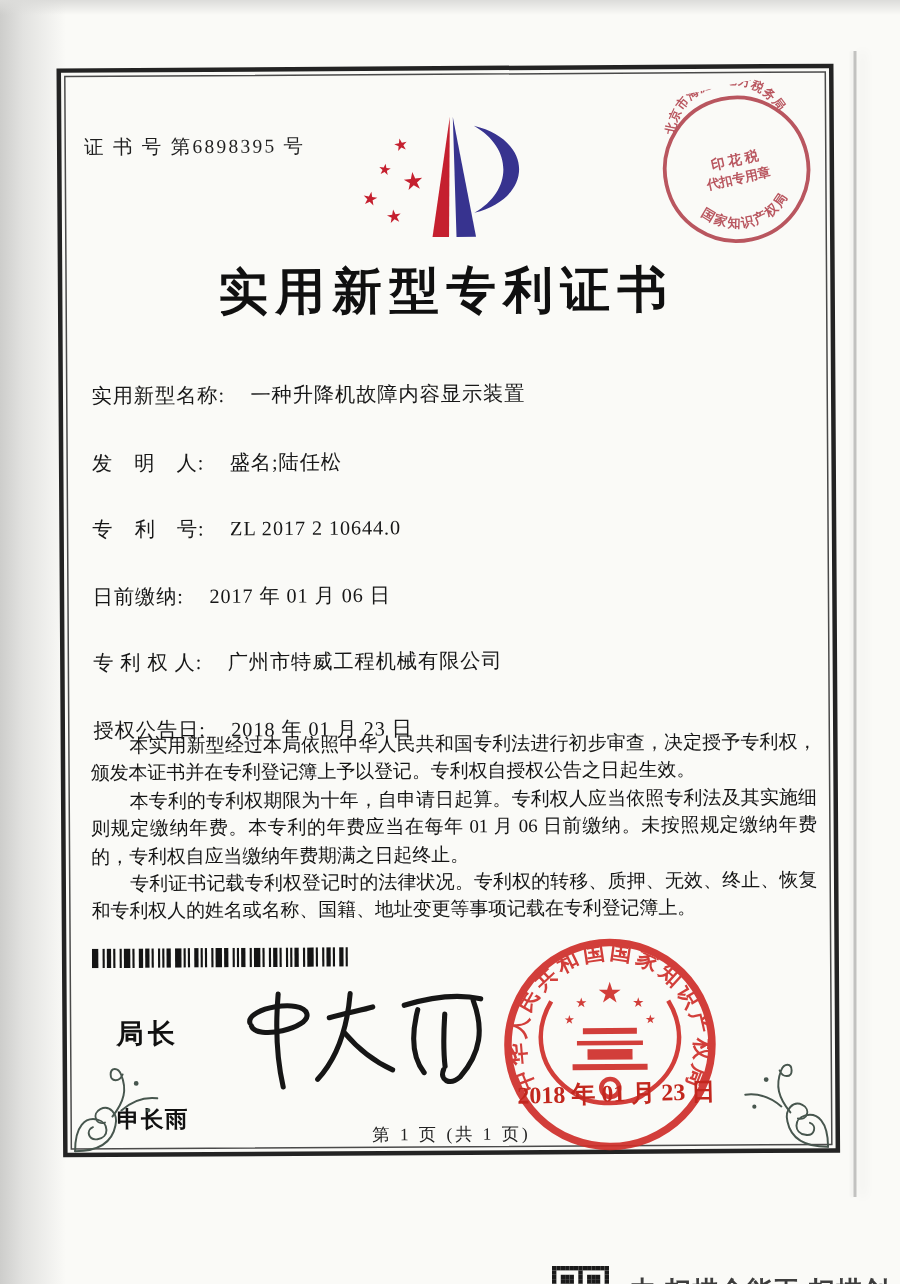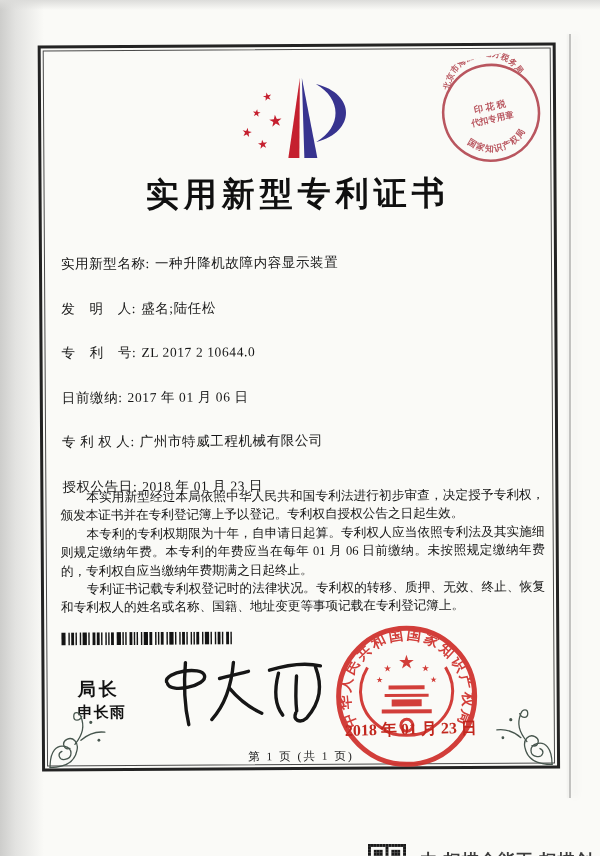--- a/index.html
+++ b/index.html
@@ -16,28 +16,28 @@
   
   .frame-outer{position:absolute;left:40px;top:44px;width:518px;height:726px;border:3px solid #232323;box-sizing:border-box;}
   .frame-inner{position:absolute;inset:2px;border:1px solid #4a4a4a;}
   
   .cert-number{position:absolute;left:58px;top:88px;font-size:13px;letter-spacing:1.5px;color:#1f1f1f;}
   .logo{position:absolute;left:230px;top:74px;width:148px;height:90px;}
   .cert-title{position:absolute;left:40px;top:172px;width:518px;text-align:center;
     font-size:33px;font-weight:700;letter-spacing:5px;color:#101010;}
   .fields{position:absolute;left:62px;top:254px;width:460px;}
   .field{font-size:13.5px;letter-spacing:.6px;margin-bottom:26.5px;white-space:nowrap;color:#171717;}
-  .field .label{margin-right:1px;}
+  .field .label{margin-right:13px;}
   .legal{position:absolute;left:60px;top:487px;width:484px;font-size:12.6px;line-height:18.4px;
     text-align:justify;color:#151515;}
   .legal p{margin:0;text-indent:2.05em;}
   .barcode{position:absolute;left:60px;top:631px;width:172px;height:13px;}
   .signer-title{position:absolute;left:76px;top:676px;font-family:"Liberation Sans","DejaVu Sans",sans-serif;
     font-weight:700;font-size:18px;letter-spacing:3px;color:#111;}
-  .signer-name{position:absolute;left:76px;top:702px;font-family:"Liberation Sans","DejaVu Sans",sans-serif;
+  .signer-name{position:absolute;left:76px;top:736px;font-family:"Liberation Sans","DejaVu Sans",sans-serif;
     font-weight:700;font-size:15px;letter-spacing:1px;color:#111;}
   .signature{position:absolute;left:148px;top:650px;width:182px;height:88px;}
   .office-seal{position:absolute;left:330px;top:622px;width:150px;height:150px;opacity:.92;}
   .seal-date{position:absolute;left:334px;top:720px;width:150px;text-align:center;font-weight:700;
     font-size:16px;color:#c2271e;letter-spacing:0px;transform:rotate(-1deg);}
   .page-footer{position:absolute;left:40px;top:749px;width:518px;text-align:center;
     font-size:11.5px;letter-spacing:2px;color:#222;}
   .tax-stamp{position:absolute;left:438px;top:58px;width:110px;height:112px;transform:rotate(-12deg);opacity:.9;}
   .flourish{position:absolute;width:72px;height:72px;}
   .flourish.left{left:45px;top:697px;}
@@ -54,20 +54,21 @@
 <div class="canvas">
   <div class="edge-left"></div>
   <div class="edge-top"></div>
   <div class="edge-right-line"></div>
 
   <div class="sheet">
     <div class="frame-outer">
       <div class="frame-inner"></div>
     </div>
 
+    <div class="cert-number">证 书 号 第6898395 号</div>
 
     <svg class="logo" viewBox="0 0 148 90">
       <g fill="#c5202f" font-family="'DejaVu Sans',sans-serif" text-anchor="middle">
         <text x="40" y="26" font-size="11" transform="rotate(-12 40 26)">★</text>
         <text x="28" y="42" font-size="10" transform="rotate(8 28 42)">★</text>
         <text x="48" y="52" font-size="16" transform="rotate(-6 48 52)">★</text>
         <text x="18" y="62" font-size="12" transform="rotate(10 18 62)">★</text>
         <text x="35" y="74" font-size="12" transform="rotate(-8 35 74)">★</text>
       </g>
       <g>

